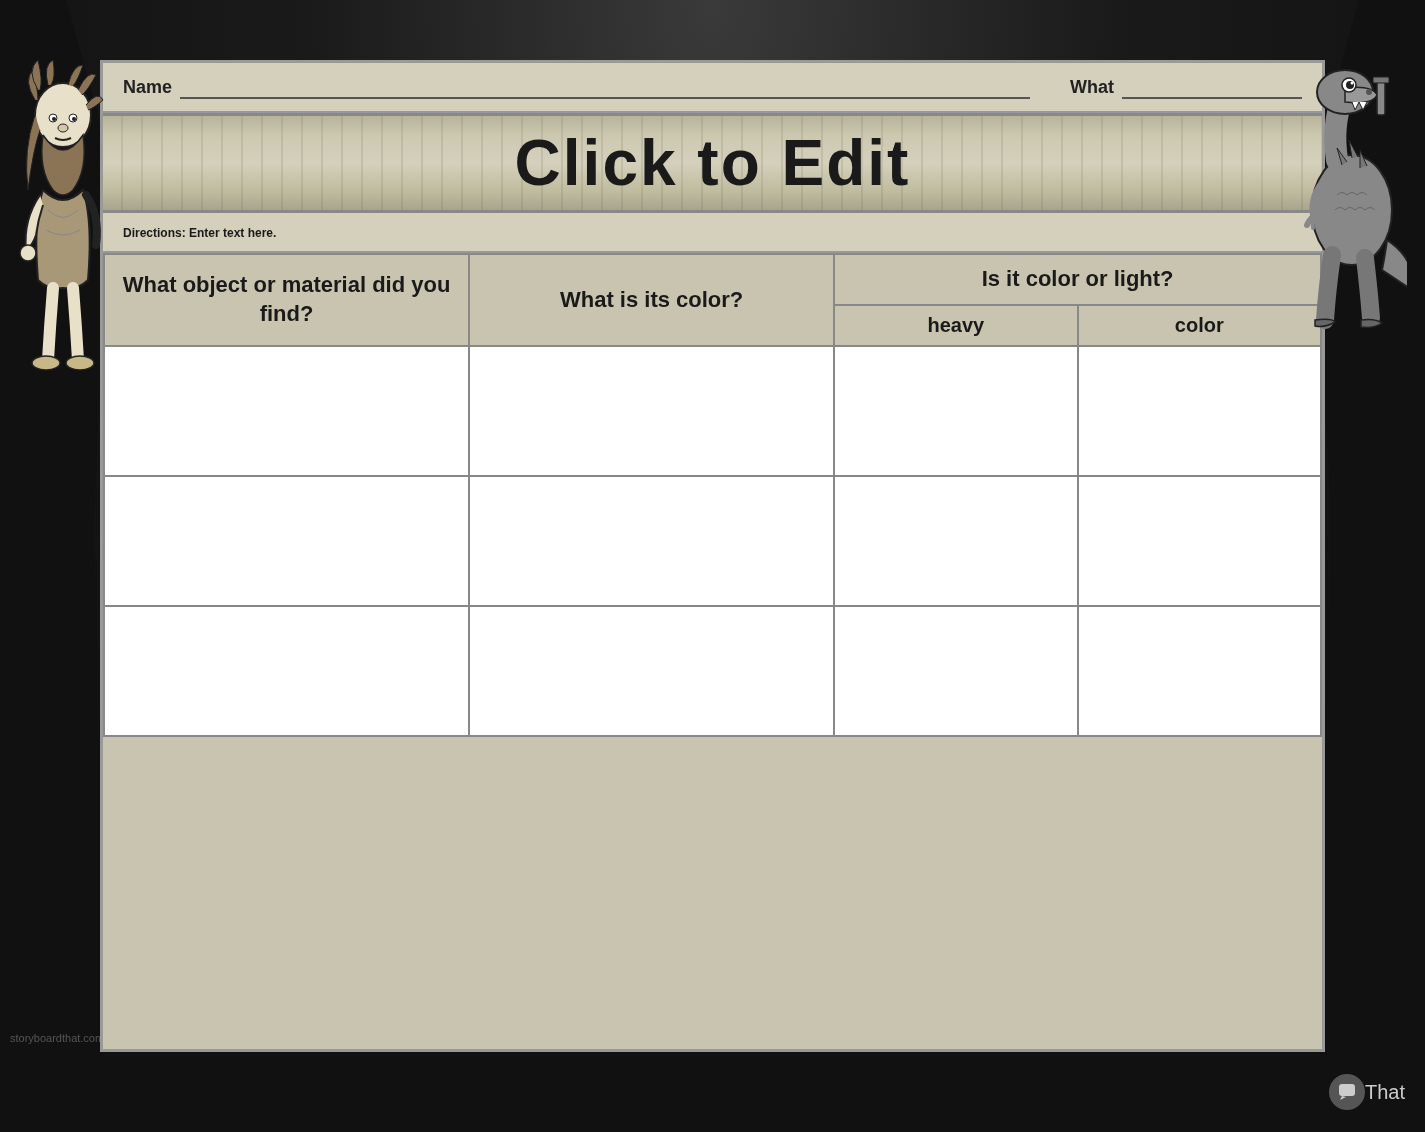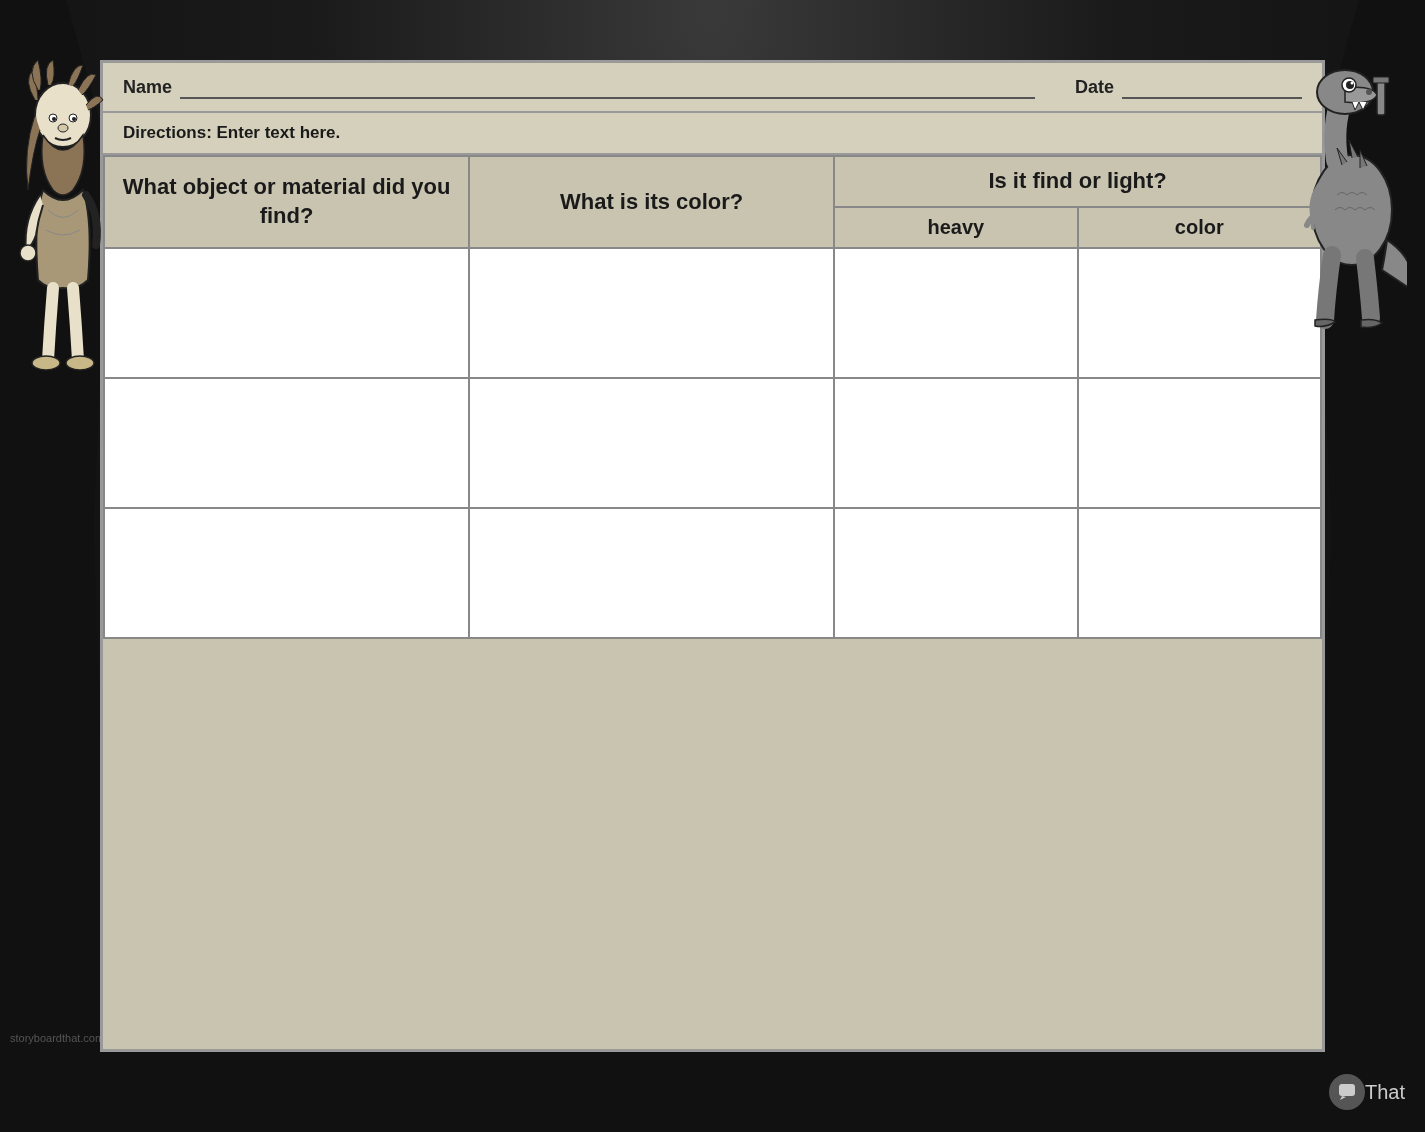--- a/index.html
+++ b/index.html
@@ -111,21 +111,21 @@
 
     
     .directions-row {
       background: #d4d0bc;
       padding: 10px 20px;
       border-bottom: 2px solid #999;
     }
 
     .directions-text {
       font-family: Arial, sans-serif;
-      font-size: 17px;
+      font-size: 12px;
       font-weight: bold;
       color: #1a1a1a;
     }
 
     
     .table-container {
       background: #fff;
       margin: 0;
     }
 
@@ -384,43 +384,46 @@
 </div>
 
 <div class="main-container">
 
   <div class="name-date-row">
     <div class="name-section">
       <span class="field-label">Name</span>
       <div class="field-line"></div>
     </div>
     <div class="date-section">
-      <span class="field-label">Date</span>
+      <span class="field-label">What</span>
       <div class="date-line"></div>
     </div>
   </div>
 
+  <div class="title-banner">
+    <div class="title-text">Click to Edit</div>
+  </div>
 
   <div class="directions-row">
     <span class="directions-text">Directions: Enter text here.</span>
   </div>
 
   <div class="table-container">
     <table>
 
       <thead>
         <tr class="header-row">
           <td class="col-object" rowspan="2">
             <span class="header-main-text">What object or material did you find?</span>
           </td>
           <td class="col-color" rowspan="2">
             <span class="header-main-text">What is its color?</span>
           </td>
           <td colspan="2" class="heavy-light-header">
-            <span class="header-main-text">Is it find or light?</span>
+            <span class="header-main-text">Is it color or light?</span>
           </td>
         </tr>
         <tr class="subheader-row">
           <td class="col-heavy">
             <span class="subheader-text">heavy</span>
           </td>
           <td class="col-light">
             <span class="subheader-text">color</span>
           </td>
         </tr>

